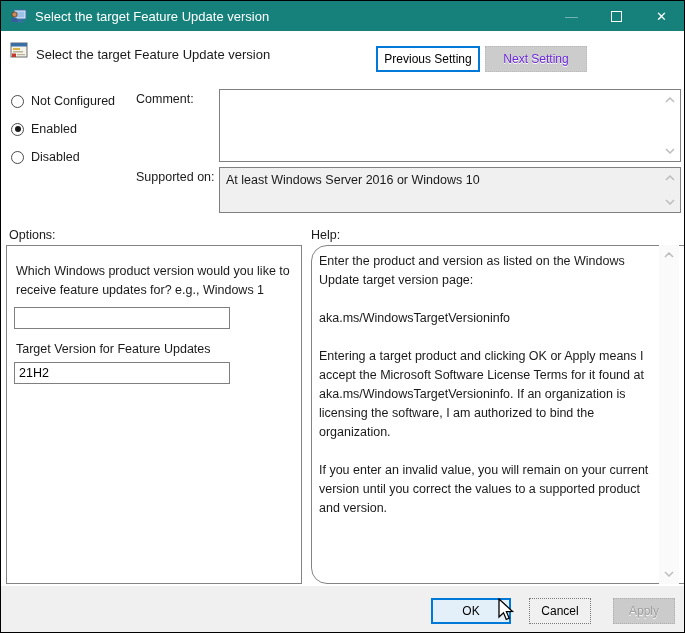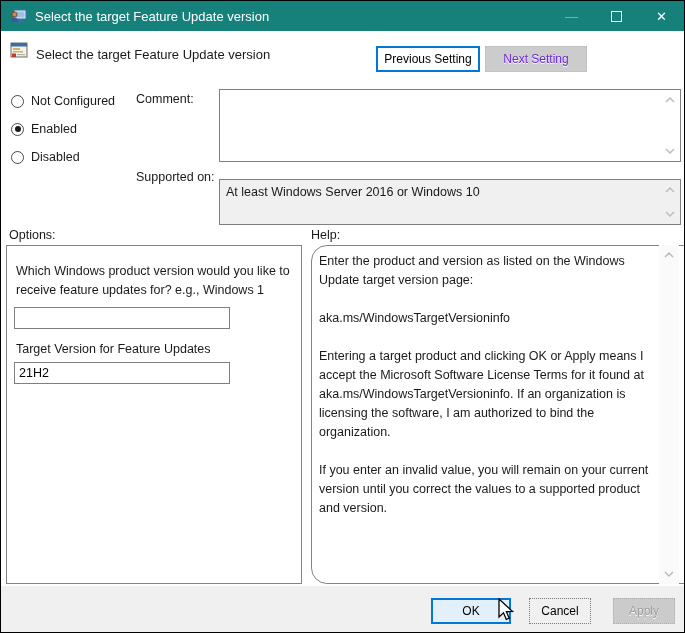--- a/index.html
+++ b/index.html
@@ -122,21 +122,21 @@
         </svg>
     </span>
     <span class="scroll-arrow dn">
       <svg width="10" height="6">
           <polyline points="1,1 5,5 9,1" fill="none" stroke="#bdbdbd" stroke-width="1.5"></polyline>
         </svg>
     </span>
   </div>
 
   <span class="field-label" style="left:135px; top:169px;">Supported on:</span>
-  <div class="textbox supported-box" style="left:218px; top:166px; width:462px; height:46px;margin-top:12px;">
+  <div class="textbox supported-box" style="left:218px; top:166px; width:462px; height:46px;">
     <span class="txt">At least Windows Server 2016 or Windows 10</span>
     <span class="scroll-arrow up">
       <svg width="10" height="6">
           <polyline points="1,5 5,1 9,5" fill="none" stroke="#bdbdbd" stroke-width="1.5"></polyline>
         </svg>
     </span>
     <span class="scroll-arrow dn">
       <svg width="10" height="6">
           <polyline points="1,1 5,5 9,1" fill="none" stroke="#bdbdbd" stroke-width="1.5"></polyline>
         </svg>

